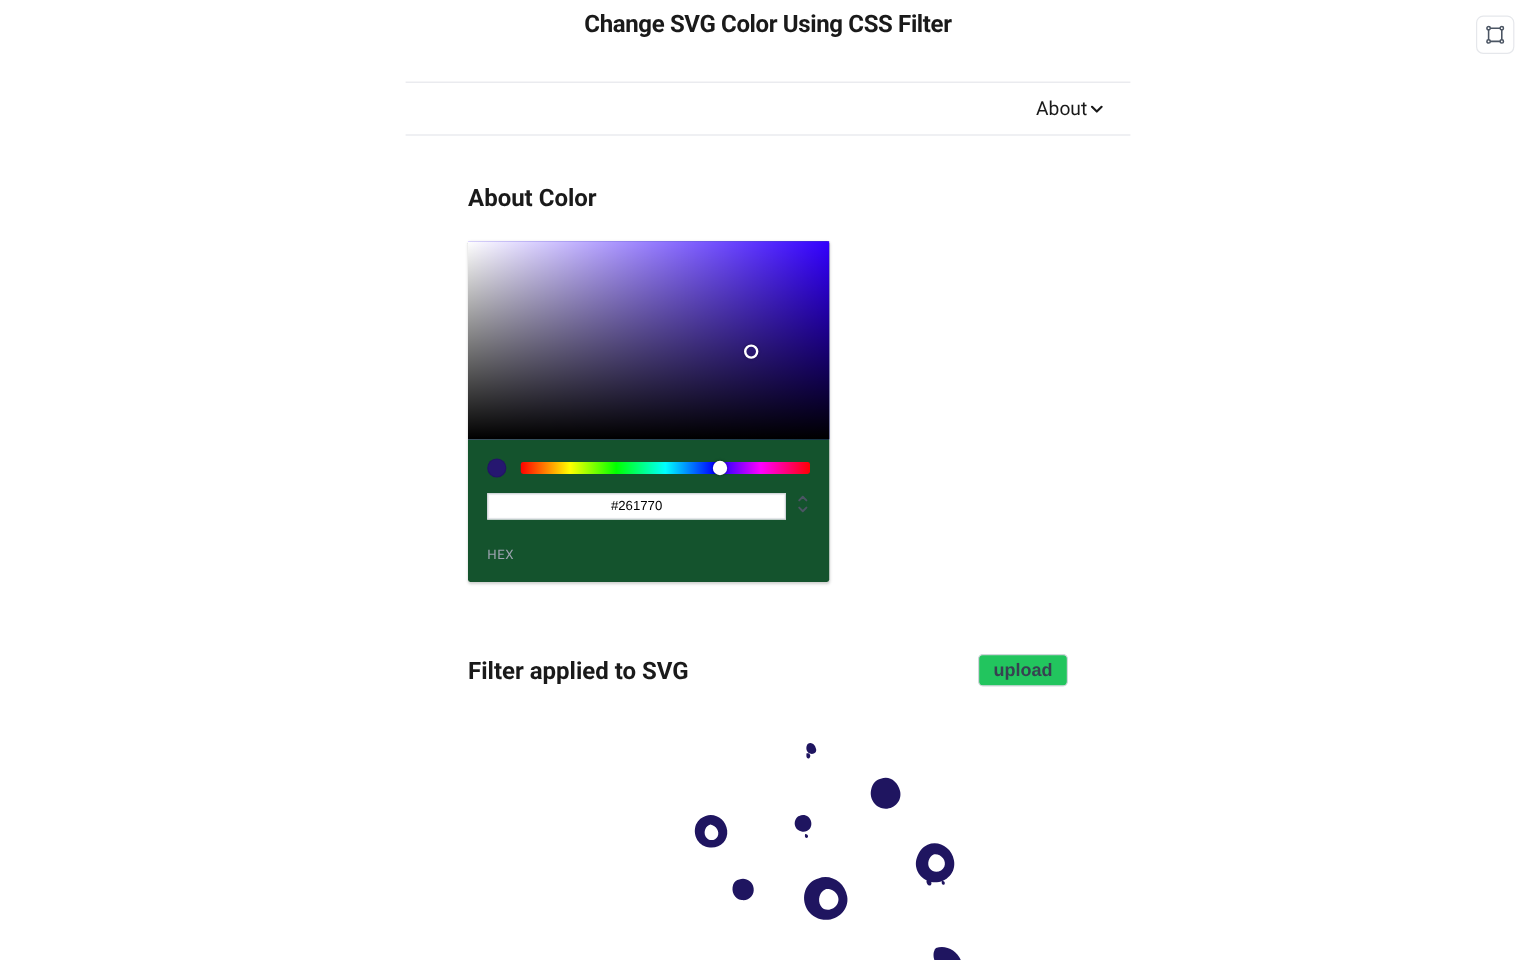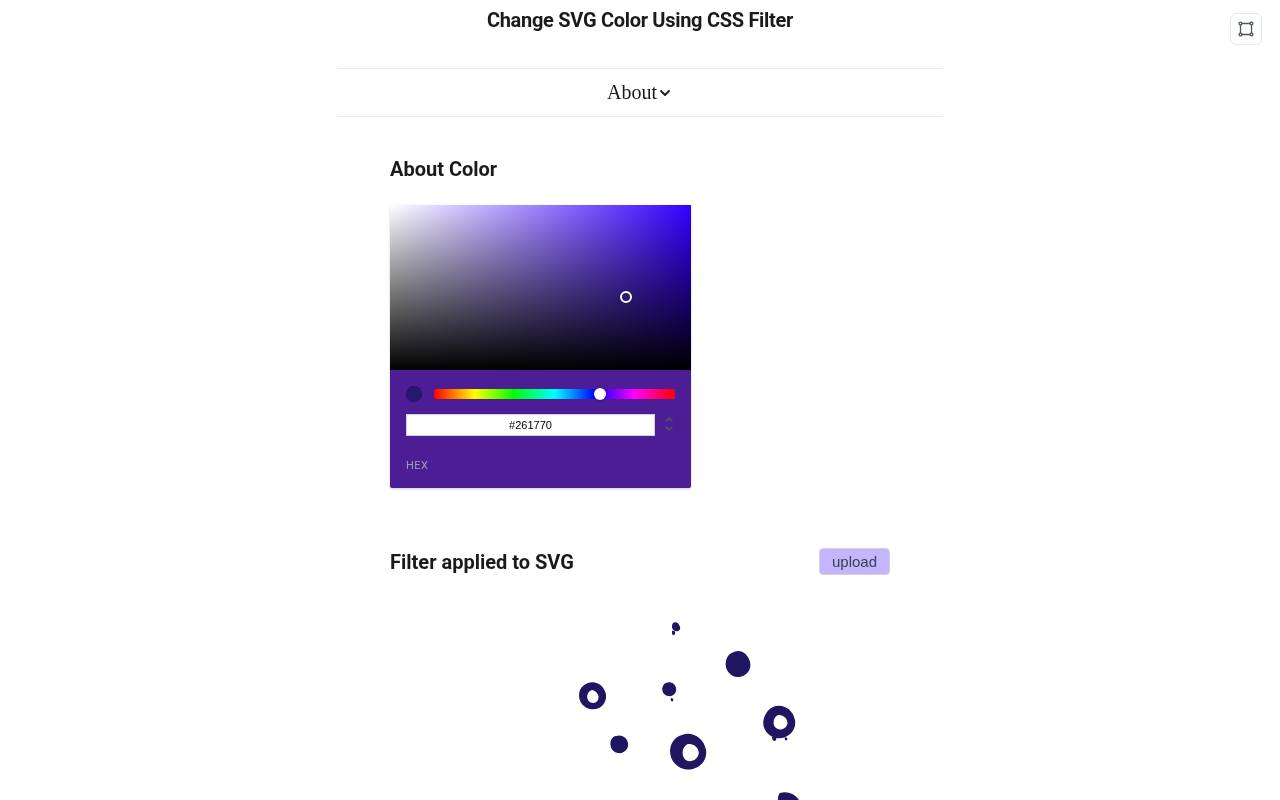--- a/index.html
+++ b/index.html
@@ -31,26 +31,25 @@
       letter-spacing: -0.3px;
     }
     
     .accordion {
       border-top: 1px solid #e5e7eb;
       border-bottom: 1px solid #e5e7eb;
     }
     
     .accordion-header {
       display: flex;
-      justify-content: center;
+      justify-content: flex-end;
       align-items: center;
       padding: 12px 20px;
       cursor: pointer;
-      font-size: 20px;
-      font-family: Liberation Serif, serif;
+      font-size: 16px;
     }
     
     .chevron {
       width: 16px;
       height: 16px;
       display: flex;
       align-items: center;
       justify-content: center;
     }
     
@@ -60,21 +59,21 @@
     
     .section-heading {
       font-size: 20px;
       font-weight: 700;
       margin-top: 40px;
       margin-bottom: 24px;
     }
     
     .color-picker {
       width: 301px;
-      background: #4c1d95;
+      background: #14532d;
       box-shadow: 0 1px 3px rgba(0,0,0,0.12), 0 1px 2px rgba(0,0,0,0.08);
       border-radius: 2px;
     }
     
     .saturation-area {
       position: relative;
       width: 100%;
       height: 165px;
       cursor: crosshair;
       background: #3300ff;
@@ -194,25 +193,25 @@
       margin-bottom: 40px;
       margin-top: 46px;
     }
     
     .filter-heading {
       font-size: 20px;
       font-weight: 700;
     }
     
     .upload-btn {
-      background: #c4b5fd;
+      background: #22c55e;
       border: 1px solid #d1d5db;
       padding: 4px 12px;
       font-size: 15px;
-      font-weight: 400;
+      font-weight: 700;
       border-radius: 4px;
       cursor: pointer;
       color: #374151;
     }
     
     .svg-preview {
       width: 500px;
       height: 190px;
       position: relative;
       margin: 0 auto;

